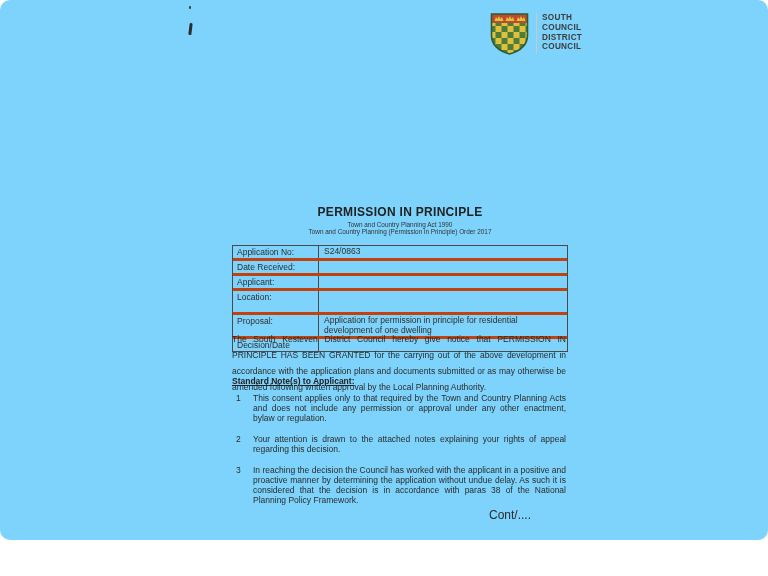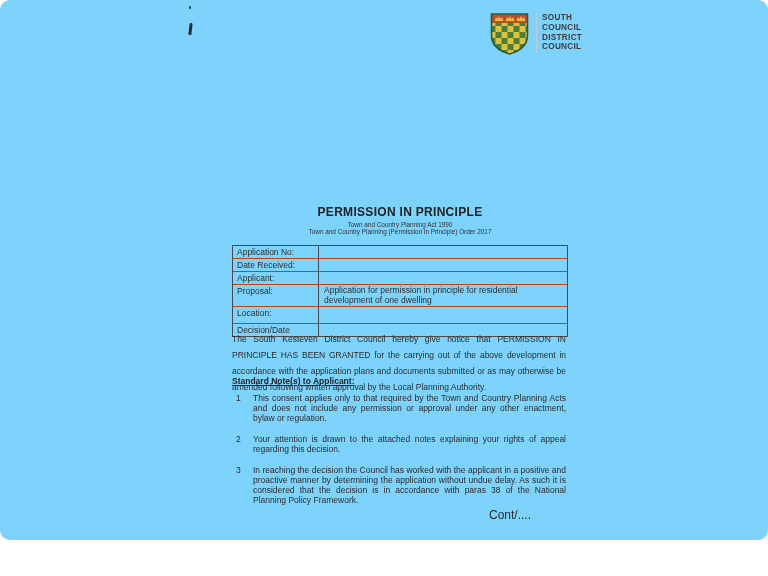--- a/index.html
+++ b/index.html
@@ -21,21 +21,21 @@
   .crest-border{stroke:var(--crest-border,#2e5b33);}
 
   
   .titleblock{position:absolute;left:200px;top:205px;width:400px;text-align:center;}
   .doc-title{font-size:12px;font-weight:bold;letter-spacing:.3px;color:#222;}
   .doc-sub{font-size:6.4px;line-height:7.4px;color:#333;margin-top:2px;}
   .doc-sub2{font-size:6.4px;line-height:7.4px;color:#333;}
 
   
   .tbl{position:absolute;left:232px;top:245px;width:334px;border:1px solid #4a4a4a;font-size:8.5px;}
-  .trow{display:flex;border-bottom:1px solid #c2410c;}
+  .trow{display:flex;border-bottom:3px solid #c2410c;}
   .trow:last-child{border-bottom:none;}
   .tlabel{width:86px;border-right:1px solid #4a4a4a;padding:1px 3px 1px 4px;box-sizing:border-box;}
   .tvalue{flex:1;padding:1px 4px 1px 5px;line-height:9.5px;}
   .trow:nth-child(1),.trow:nth-child(2),.trow:nth-child(3){min-height:11px;}
   .trow:nth-child(4){min-height:21px;}
   .trow:nth-child(5){min-height:16px;}
   .trow:nth-child(6){min-height:12px;}
 
   
   .notice{position:absolute;left:232px;top:331px;width:334px;font-size:8.5px;line-height:16px;text-align:justify;color:#2b2b2b;}
@@ -96,35 +96,36 @@
 
   <div class="titleblock">
     <div class="doc-title">PERMISSION IN PRINCIPLE</div>
     <div class="doc-sub">Town and Country Planning Act 1990</div>
     <div class="doc-sub2">Town and Country Planning (Permission in Principle) Order 2017</div>
   </div>
 
   <div class="tbl">
     <div class="trow">
       <div class="tlabel">Application No:</div>
+      <div class="tvalue">S24/0863</div>
     </div>
     <div class="trow">
       <div class="tlabel">Date Received:</div>
     </div>
     <div class="trow">
       <div class="tlabel">Applicant:</div>
       <div class="tvalue"></div>
     </div>
     <div class="trow">
+      <div class="tlabel">Location:</div>
+      <div class="tvalue"></div>
+    </div>
+    <div class="trow">
       <div class="tlabel">Proposal:</div>
       <div class="tvalue">Application for permission in principle for residential development of one dwelling</div>
-    </div>
-    <div class="trow">
-      <div class="tlabel">Location:</div>
-      <div class="tvalue"></div>
     </div>
     <div class="trow">
       <div class="tlabel">Decision/Date</div>
     </div>
   </div>
 
   <div class="notice">The South Kesteven District Council hereby give notice that PERMISSION IN PRINCIPLE HAS BEEN GRANTED for the carrying out of the above development in accordance with the application plans and documents submitted or as may otherwise be amended following written approval by the Local Planning Authority.</div>
 
   <div class="notes-heading">Standard Note(s) to Applicant:</div>
 

